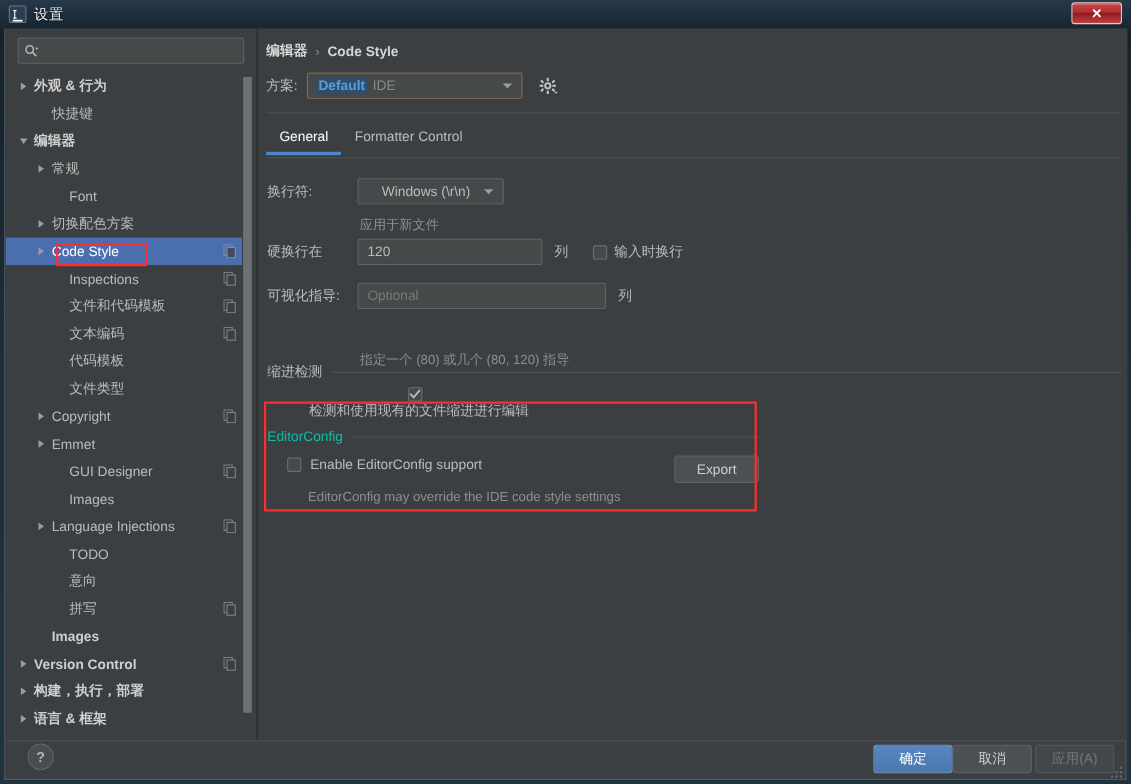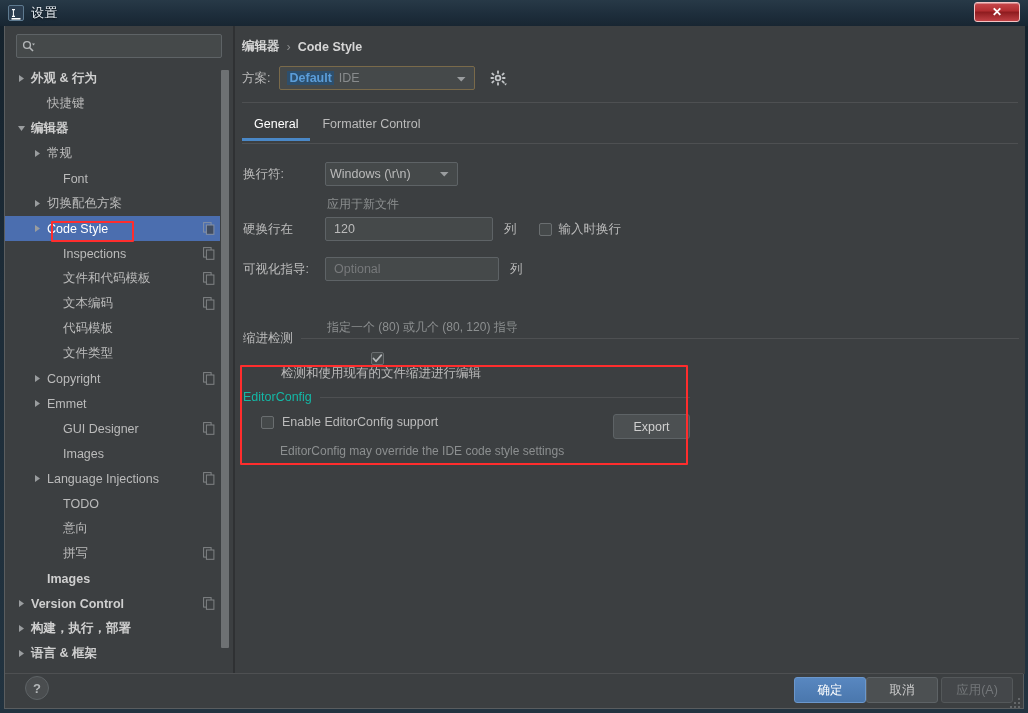--- a/index.html
+++ b/index.html
@@ -196,21 +196,21 @@
   #form { position: absolute; left: 0; top: 126px; width: 790px; }
   .frow { position: absolute; display: flex; align-items: center; }
   .flabel { color: #bbbbbb; font-size: 12.5px; }
   .fhint { color: #8c8f90; font-size: 12px; }
 
   .combo-box {
     background: #45494a; border: 1px solid #5e6366; border-radius: 2px;
     height: 24px; display: flex; align-items: center; position: relative;
     color: #bbbbbb; font-size: 12.5px;
   }
-  .combo-box .cval { margin-left: 4px; }
+  .combo-box .cval { margin-left: 21px; }
 
   .text-field {
     background: #45494a; border: 1px solid #5e6366; border-radius: 2px;
     height: 24px; display: flex; align-items: center;
     color: #bbbbbb; font-size: 12.5px; padding-left: 8px;
   }
   .text-field.placeholder { color: #77797b; }
 
   .cbx {
     width: 13px; height: 13px; flex: 0 0 13px;
@@ -589,21 +589,21 @@
           <div class="text-field" style="width:168px;">
             <span>120</span>
           </div>
           <span class="flabel" style="margin-left:11px;">列</span>
           <span class="cbx" style="margin-left:22px;"></span>
           <span class="flabel" style="margin-left:7px;">输入时换行</span>
         </div>
 
         <div class="frow" style="left:8px; top:105px;">
           <span class="flabel" style="width:82px;">可视化指导:</span>
-          <div class="text-field placeholder" style="width:174px;">
+          <div class="text-field placeholder" style="width:226px;">
             <span>Optional</span>
           </div>
           <span class="flabel" style="margin-left:11px;">列</span>
         </div>
         <div class="fhint" style="position:absolute; left:92px; top:139px;margin-top:28px;">指定一个 (80) 或几个 (80, 120) 指导</div>
 
         <div class="group-title" style="left:8px; top:178px; width:776px;">
           <span class="gt-text">缩进检测</span>
           <span class="gt-line"></span>
         </div>

